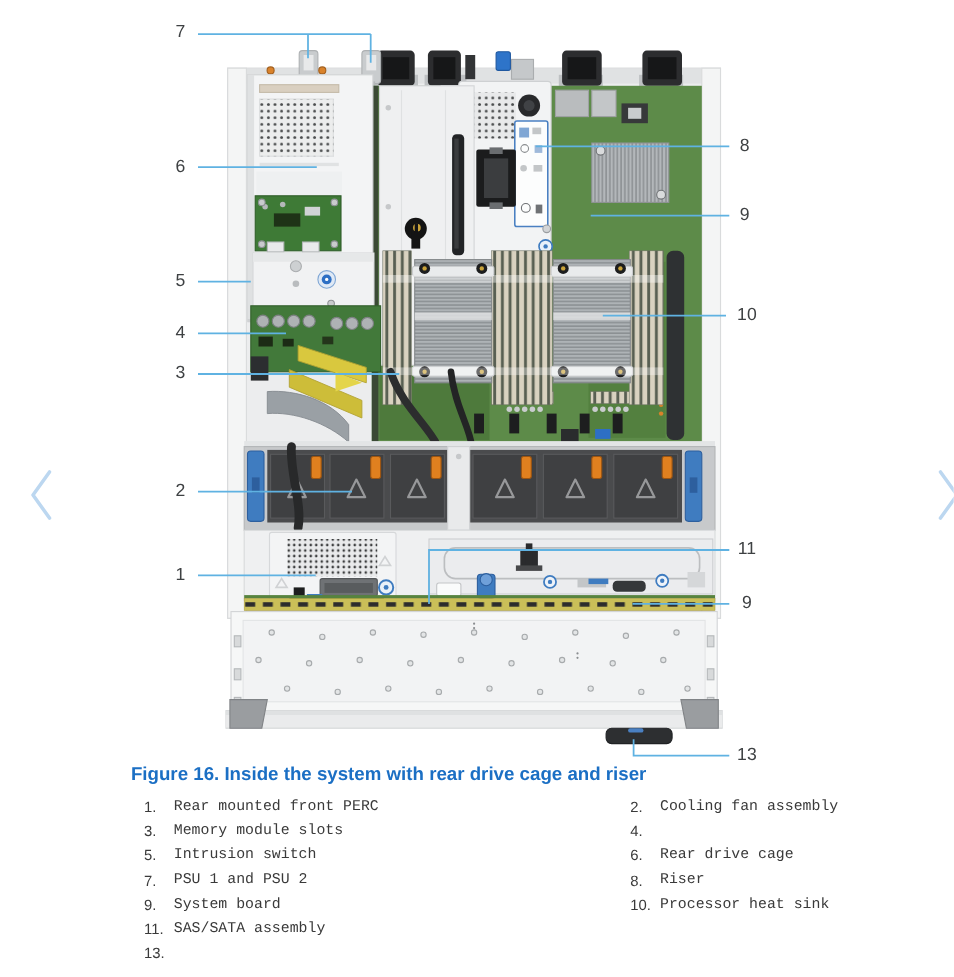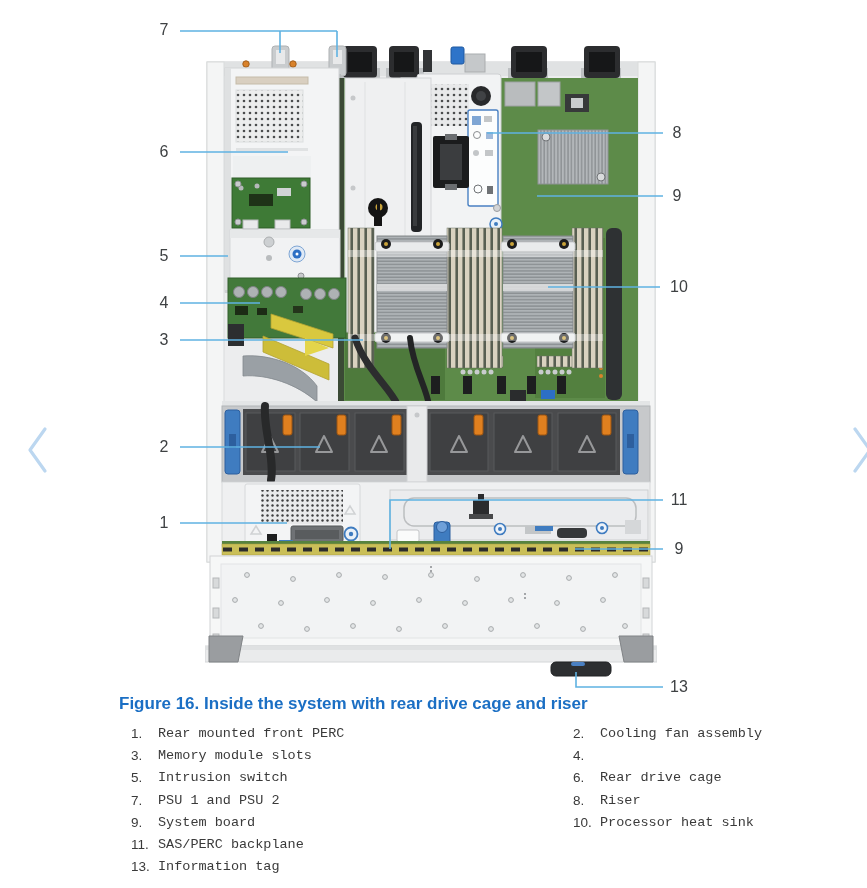--- a/index.html
+++ b/index.html
@@ -457,25 +457,24 @@
     <div class="legend-item">
       <span class="num">7.</span>
       <span class="lbl">PSU 1 and PSU 2</span>
     </div>
     <div class="legend-item">
       <span class="num">9.</span>
       <span class="lbl">System board</span>
     </div>
     <div class="legend-item">
       <span class="num">11.</span>
-      <span class="lbl">SAS/PERC backplane</span>
+      <span class="lbl">SAS/SATA assembly</span>
     </div>
     <div class="legend-item">
       <span class="num">13.</span>
-      <span class="lbl">Information tag</span>
     </div>
   </div>
 
   <div class="legend-col legend-right">
     <div class="legend-item">
       <span class="num">2.</span>
       <span class="lbl">Cooling fan assembly</span>
     </div>
     <div class="legend-item">
       <span class="num">4.</span>

